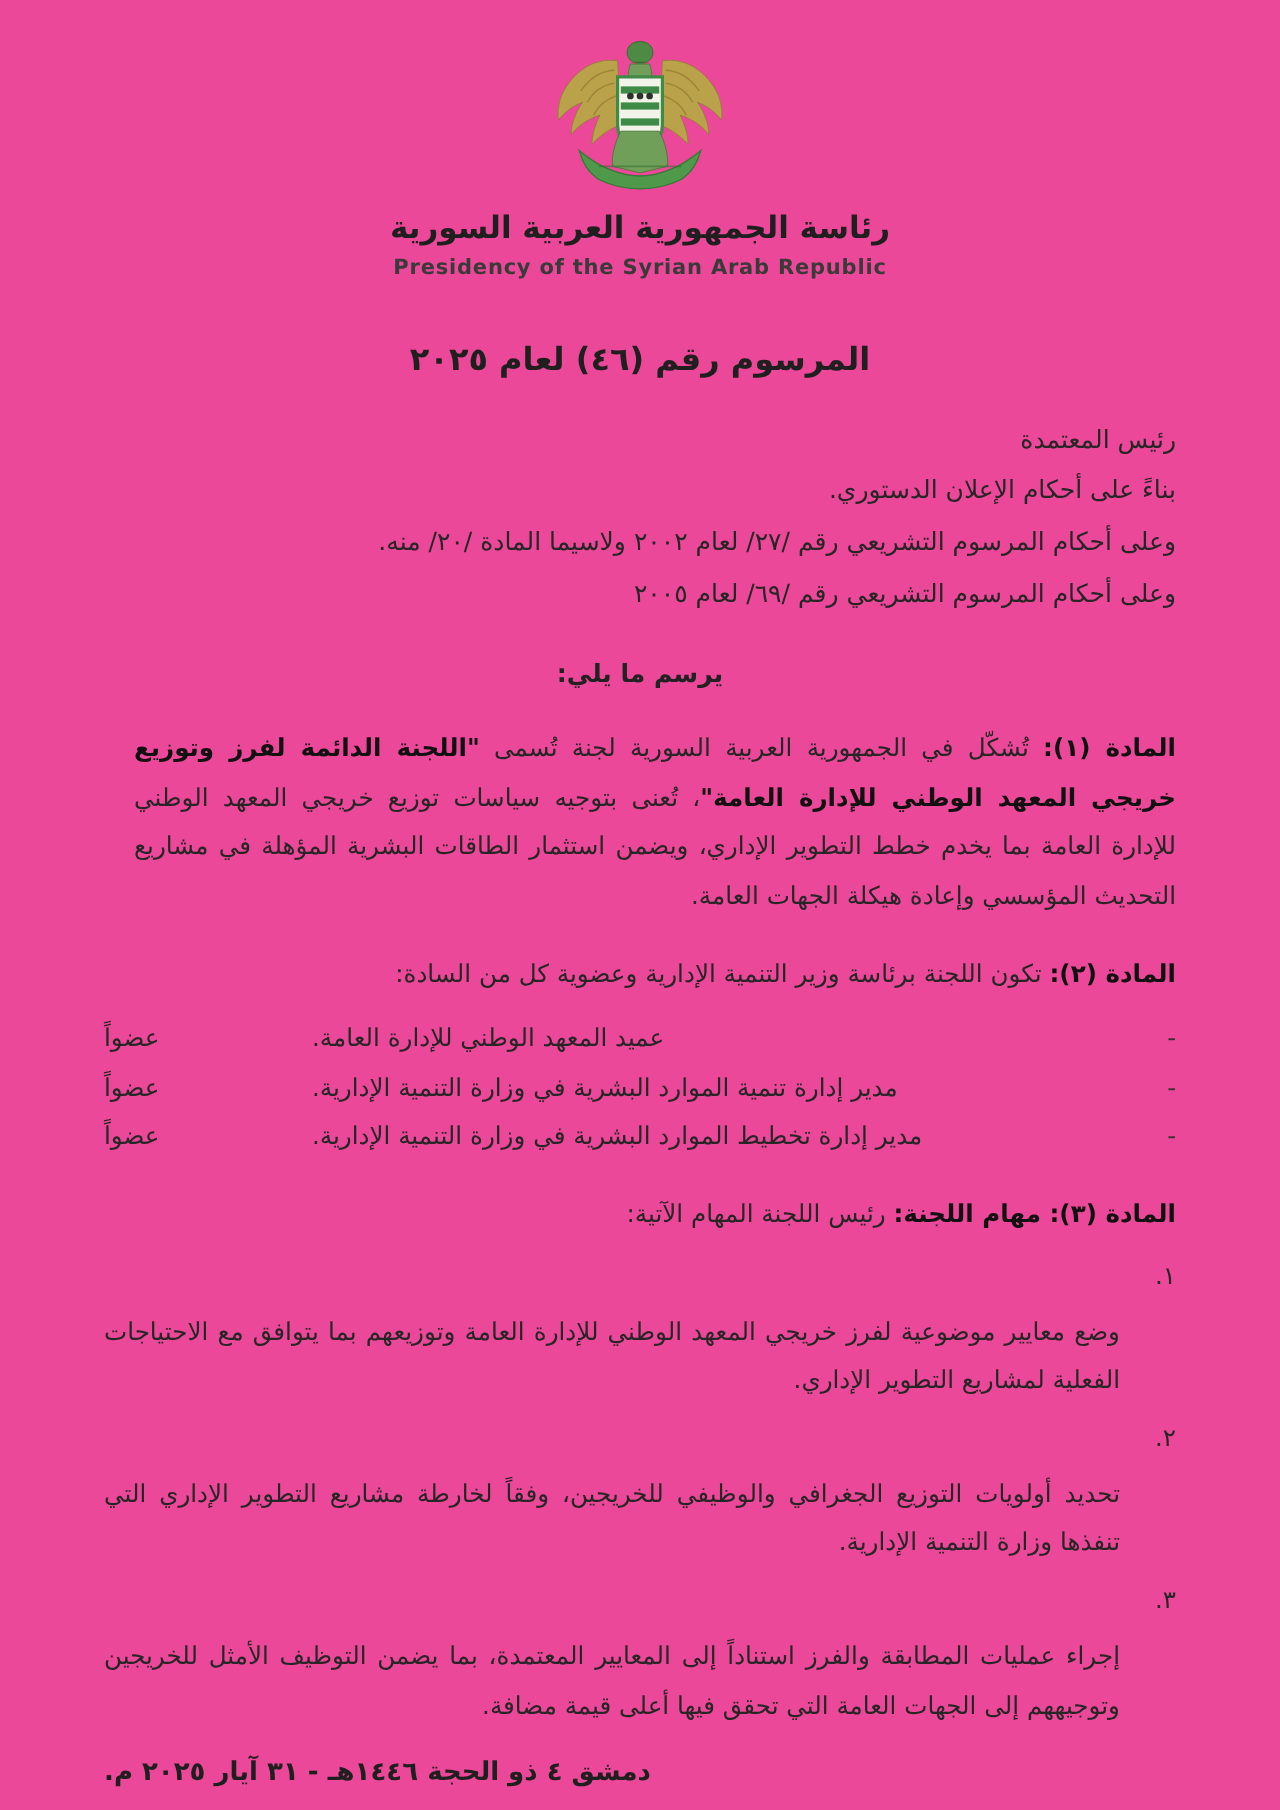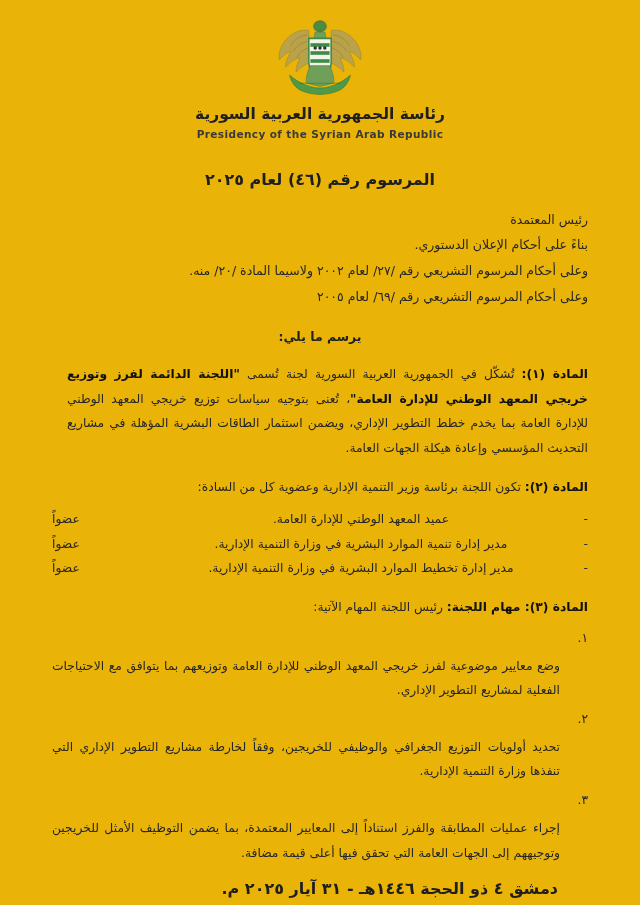--- a/index.html
+++ b/index.html
@@ -12,21 +12,21 @@
     height: 905px;
     background: #fdfdf5;
     font-family: "DejaVu Sans", "Liberation Sans", sans-serif;
     color: #2b2b2b;
     overflow: hidden;
   }
   .page {
     position: relative;
     width: 640px;
     height: 905px;
-    background: #eab308;
+    background: #ec4899;
     box-sizing: border-box;
     padding: 0 52px;
   }
 
   
   .header {
     text-align: center;
     padding-top: 16px;
   }
   .emblem {
@@ -119,21 +119,21 @@
   }
   .member-dash {
     width: 16px;
     flex: 0 0 16px;
     text-align: right;
     padding-left: 6px;
     color: #333;
   }
   .member-text {
     flex: 1 1 auto;
-    text-align: center;
+    text-align: left;
   }
   .member-role {
     flex: 0 0 auto;
     width: 96px;
     text-align: left;
     padding-right: 8px;
     color: #262626;
   }
 
   
@@ -162,22 +162,22 @@
     font-size: 12.3px;
     line-height: 2.0;
     text-align: justify;
     text-align-last: right;
     color: #262626;
     margin-top: 28px;
   }
 
   
   .date-line {
-    text-align: right;
-    font-size: 16px;
+    text-align: left;
+    font-size: 13px;
     font-weight: bold;
     color: #1f1f1f;
     padding-right: 30px;
   }
 </style>
 </head>
 <body>
 
 <div class="page">
 

